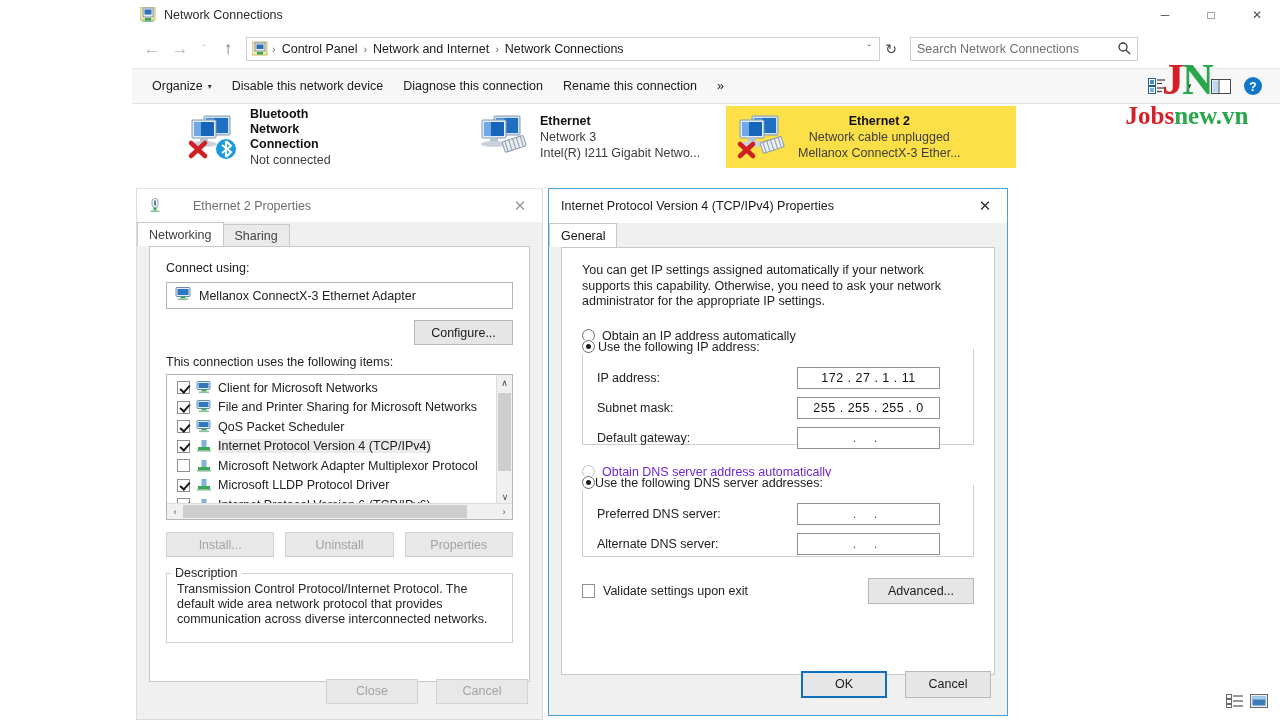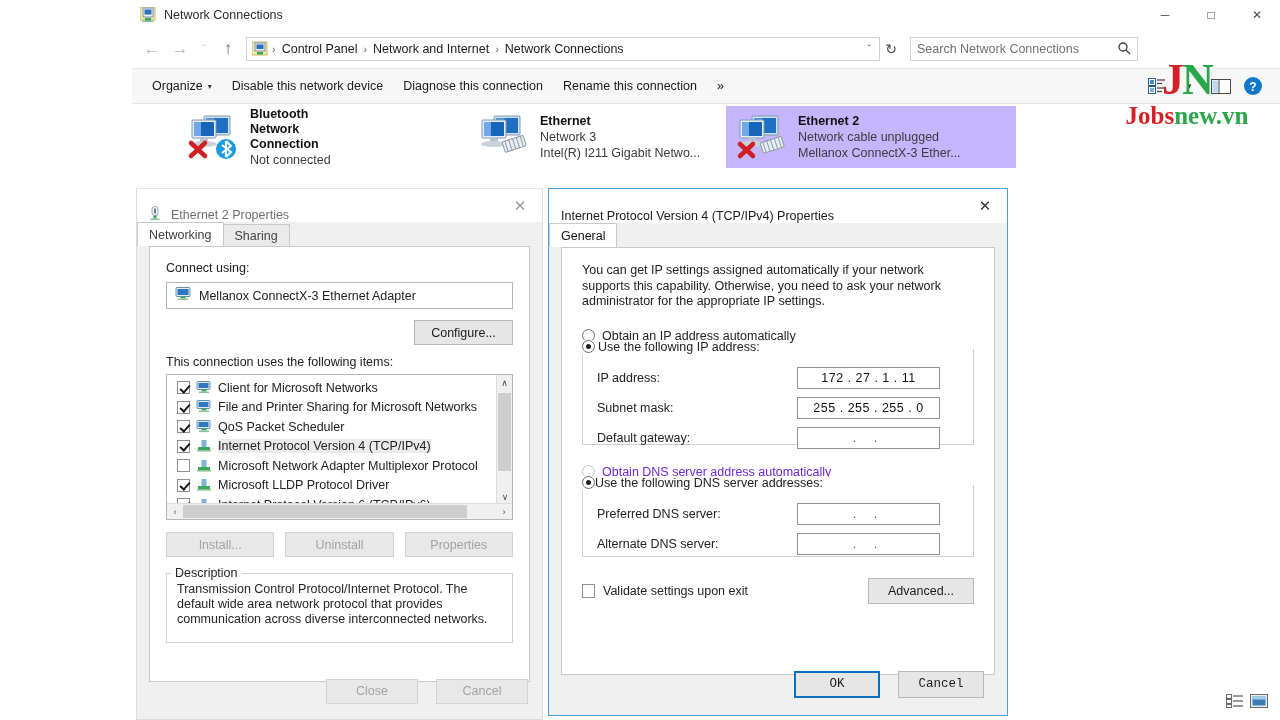--- a/index.html
+++ b/index.html
@@ -110,21 +110,21 @@
     position: relative;
     height: 530px;
     background: #ffffff;
   }
   .conn-item {
     position: absolute;
     width: 290px; height: 62px;
     display: flex; align-items: center;
     padding-left: 8px;
   }
-  .conn-item.selected { background: #c4b5fd; }
+  .conn-item.selected { background: #fde047; text-align: center; }
   .conn-icon { width: 60px; height: 50px; position: relative; flex: 0 0 60px; }
   .conn-text { margin-left: 4px; line-height: 16px; overflow: hidden; }
   .conn-name { font-size: 12.5px; color: #111; font-weight: 600; white-space: nowrap; }
   .conn-status { font-size: 12.5px; color: #3c3c3c; white-space: nowrap; }
   .conn-device { font-size: 12.5px; color: #3c3c3c; white-space: nowrap;
                  max-width: 200px; overflow: hidden; text-overflow: ellipsis; }
 
   
   .exp-statusbar {
     position: absolute; left: 0; bottom: 0;
@@ -151,24 +151,25 @@
     font-size: 25px; font-weight: bold; line-height: 28px;
   }
 
   
   .dialog {
     position: absolute;
     background: #f0f0f0;
   }
   .dlg-title {
     height: 34px;
-    display: flex; align-items: flex-end;
+    display: flex; align-items: center;
     background: #ffffff;
     padding-left: 12px;
     position: relative;
+    gap: 22px;
   }
   .dlg-title-text { font-size: 12.5px; }
   .dlg-close {
     position: absolute; right: 0; top: 0;
     width: 44px; height: 34px;
     display: flex; align-items: center; justify-content: center;
     font-size: 15px;
   }
 
   
@@ -782,19 +783,19 @@
             <span class="cbox" style="width:14px;height:14px;"></span>
             <span class="lbl">Validate settings upon exit</span>
           </span>
           <span style="margin-left:auto;">
             <span class="btn" style="min-width:106px;height:26px;">Advanced...</span>
           </span>
         </div>
       </div>
     </div>
 
-    <div class="dlg-footer" style="height:62px;padding-right:23px;font-family:Liberation Mono, monospace;">
+    <div class="dlg-footer" style="height:62px;padding-right:16px;">
       <div class="btn default" style="min-width:86px;height:27px;">OK</div>
       <div class="btn" style="min-width:86px;height:27px;">Cancel</div>
     </div>
   </div>
 
 </div>
 
 </body></html>

